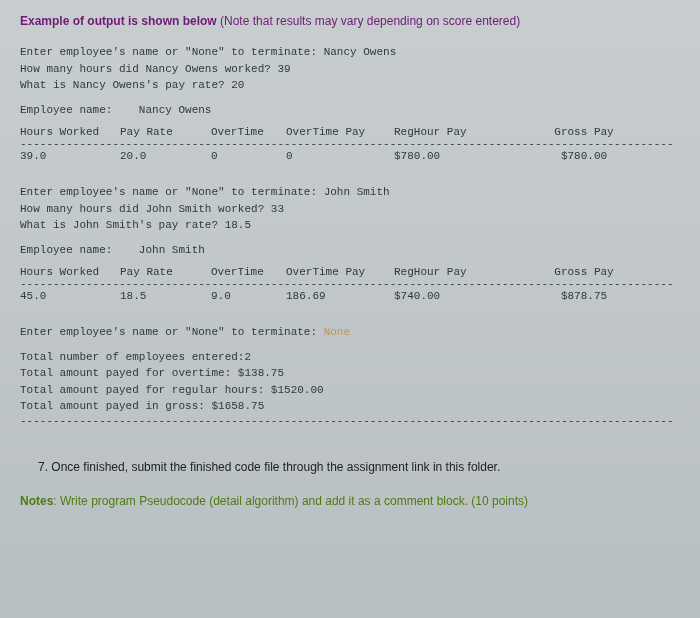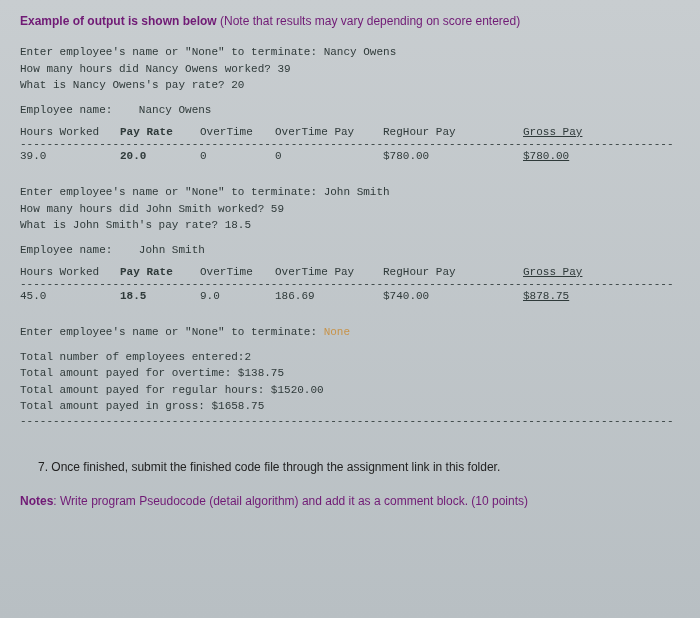--- a/index.html
+++ b/index.html
@@ -41,39 +41,39 @@
     }
     .table-row {
       display: flex;
       font-family: "Courier New", Courier, monospace;
       font-size: 11px;
       color: #2f3a3a;
     }
     .col {
     }
     .c1 { width: 100px; }
-    .c2 { width: 80px; font-weight: bold; }
+    .c2 { width: 91px; }
     .c3 { width: 75px; }
     .c4 { width: 108px; }
     .c5 { width: 140px; }
-    .c6 { width: 100px; text-align: left; text-decoration: underline;}
+    .c6 { width: 100px; text-align: center;}
     .user-none {
       color: #c7934a;
     }
     .spacer { height: 14px; }
     .spacer-sm { height: 8px; }
     .footer-note {
       font-size: 12px;
       color: #222;
       margin-top: 33px;
       margin-left: 18px;
     }
     .notes-line {
       font-size: 12px;
-      color: #701a75;
+      color: #4d7c0f;
       margin-top: 20px;
     }
     .notes-bold {
       font-weight: bold;
     }
   </style>
 </head>
 <body>
 
 <div class="heading">
@@ -102,21 +102,21 @@
   <div class="col c3">0</div>
   <div class="col c4">0</div>
   <div class="col c5">$780.00</div>
   <div class="col c6">$780.00</div>
 </div>
 
 <div class="spacer"></div>
 <div class="spacer-sm"></div>
 
 <div class="console"><span>Enter employee's name or "None" to terminate: </span><span>John Smith</span></div>
-<div class="console"><span>How many hours did John Smith worked? </span><span>59</span></div>
+<div class="console"><span>How many hours did John Smith worked? </span><span>33</span></div>
 <div class="console"><span>What is John Smith's pay rate? </span><span>18.5</span></div>
 <div class="spacer-sm"></div>
 <div class="console"><span>Employee name:    </span><span>John Smith</span></div>
 <div class="spacer-sm"></div>
 
 <div class="table-row">
   <div class="col c1">Hours Worked</div>
   <div class="col c2">Pay Rate</div>
   <div class="col c3">OverTime</div>
   <div class="col c4">OverTime Pay</div>

